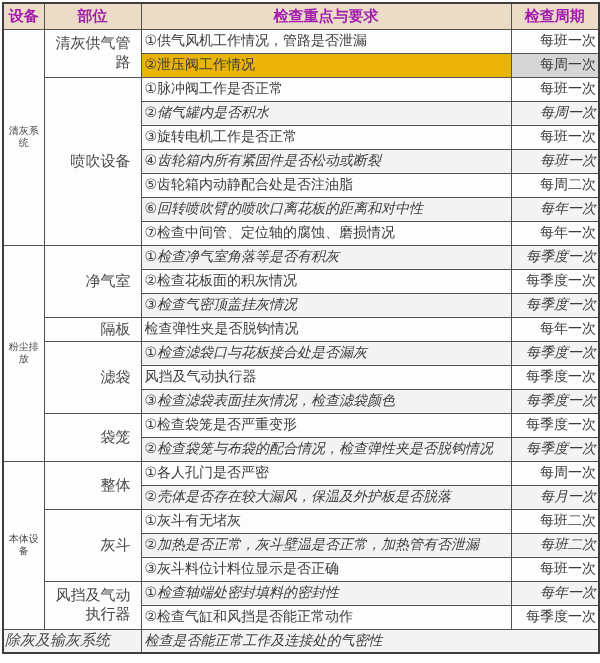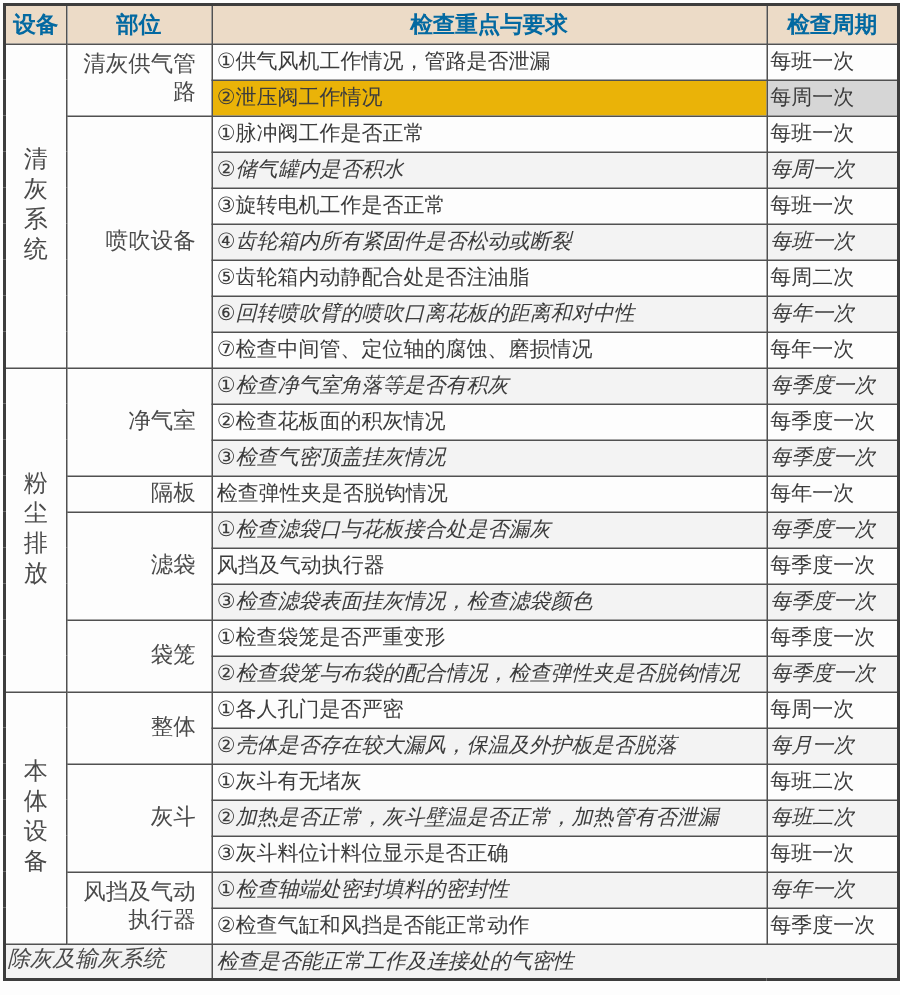--- a/index.html
+++ b/index.html
@@ -17,49 +17,49 @@
     margin: 2px;
     border: 2px solid #3d3d3d;
   }
   th, td {
     border: 1px solid #515151;
     color: #3c3c3c;
     overflow: hidden;
   }
   thead th {
     background: #ecdbc7;
-    color: #0369a1;
+    color: #a21caf;
     font-weight: bold;
     font-size: 15px;
     height: 26px;
     text-align: center;
     padding: 0 2px;
     margin-top: 36px;
   }
   td { font-size: 14px; height: 24px; line-height: 1.25; }
   td.equip {
     text-align: center;
     padding: 2px 4px;
-    font-size: 16px;
+    font-size: 10px;
     color: #4a4a4a;
   }
   td.part {
     text-align: right;
     padding: 0 10px;
     font-size: 15px;
     color: #4a4a4a;
   }
   td.item {
     text-align: left;
     padding: 0 3px;
     white-space: nowrap;
     margin-top: 20px;
   }
   td.period {
-    text-align: left;
+    text-align: right;
     padding: 0 2px;
     margin-top: 28px;
   }
   td.alt { background: #f3f3f3; font-style: italic; }
   td.hl-item { background: #eab308; }
   td.hl-period { background: #d6d6d6; }
   td.footer-label {
     font-size: 15px;
     color: #4a4a4a;
   }

